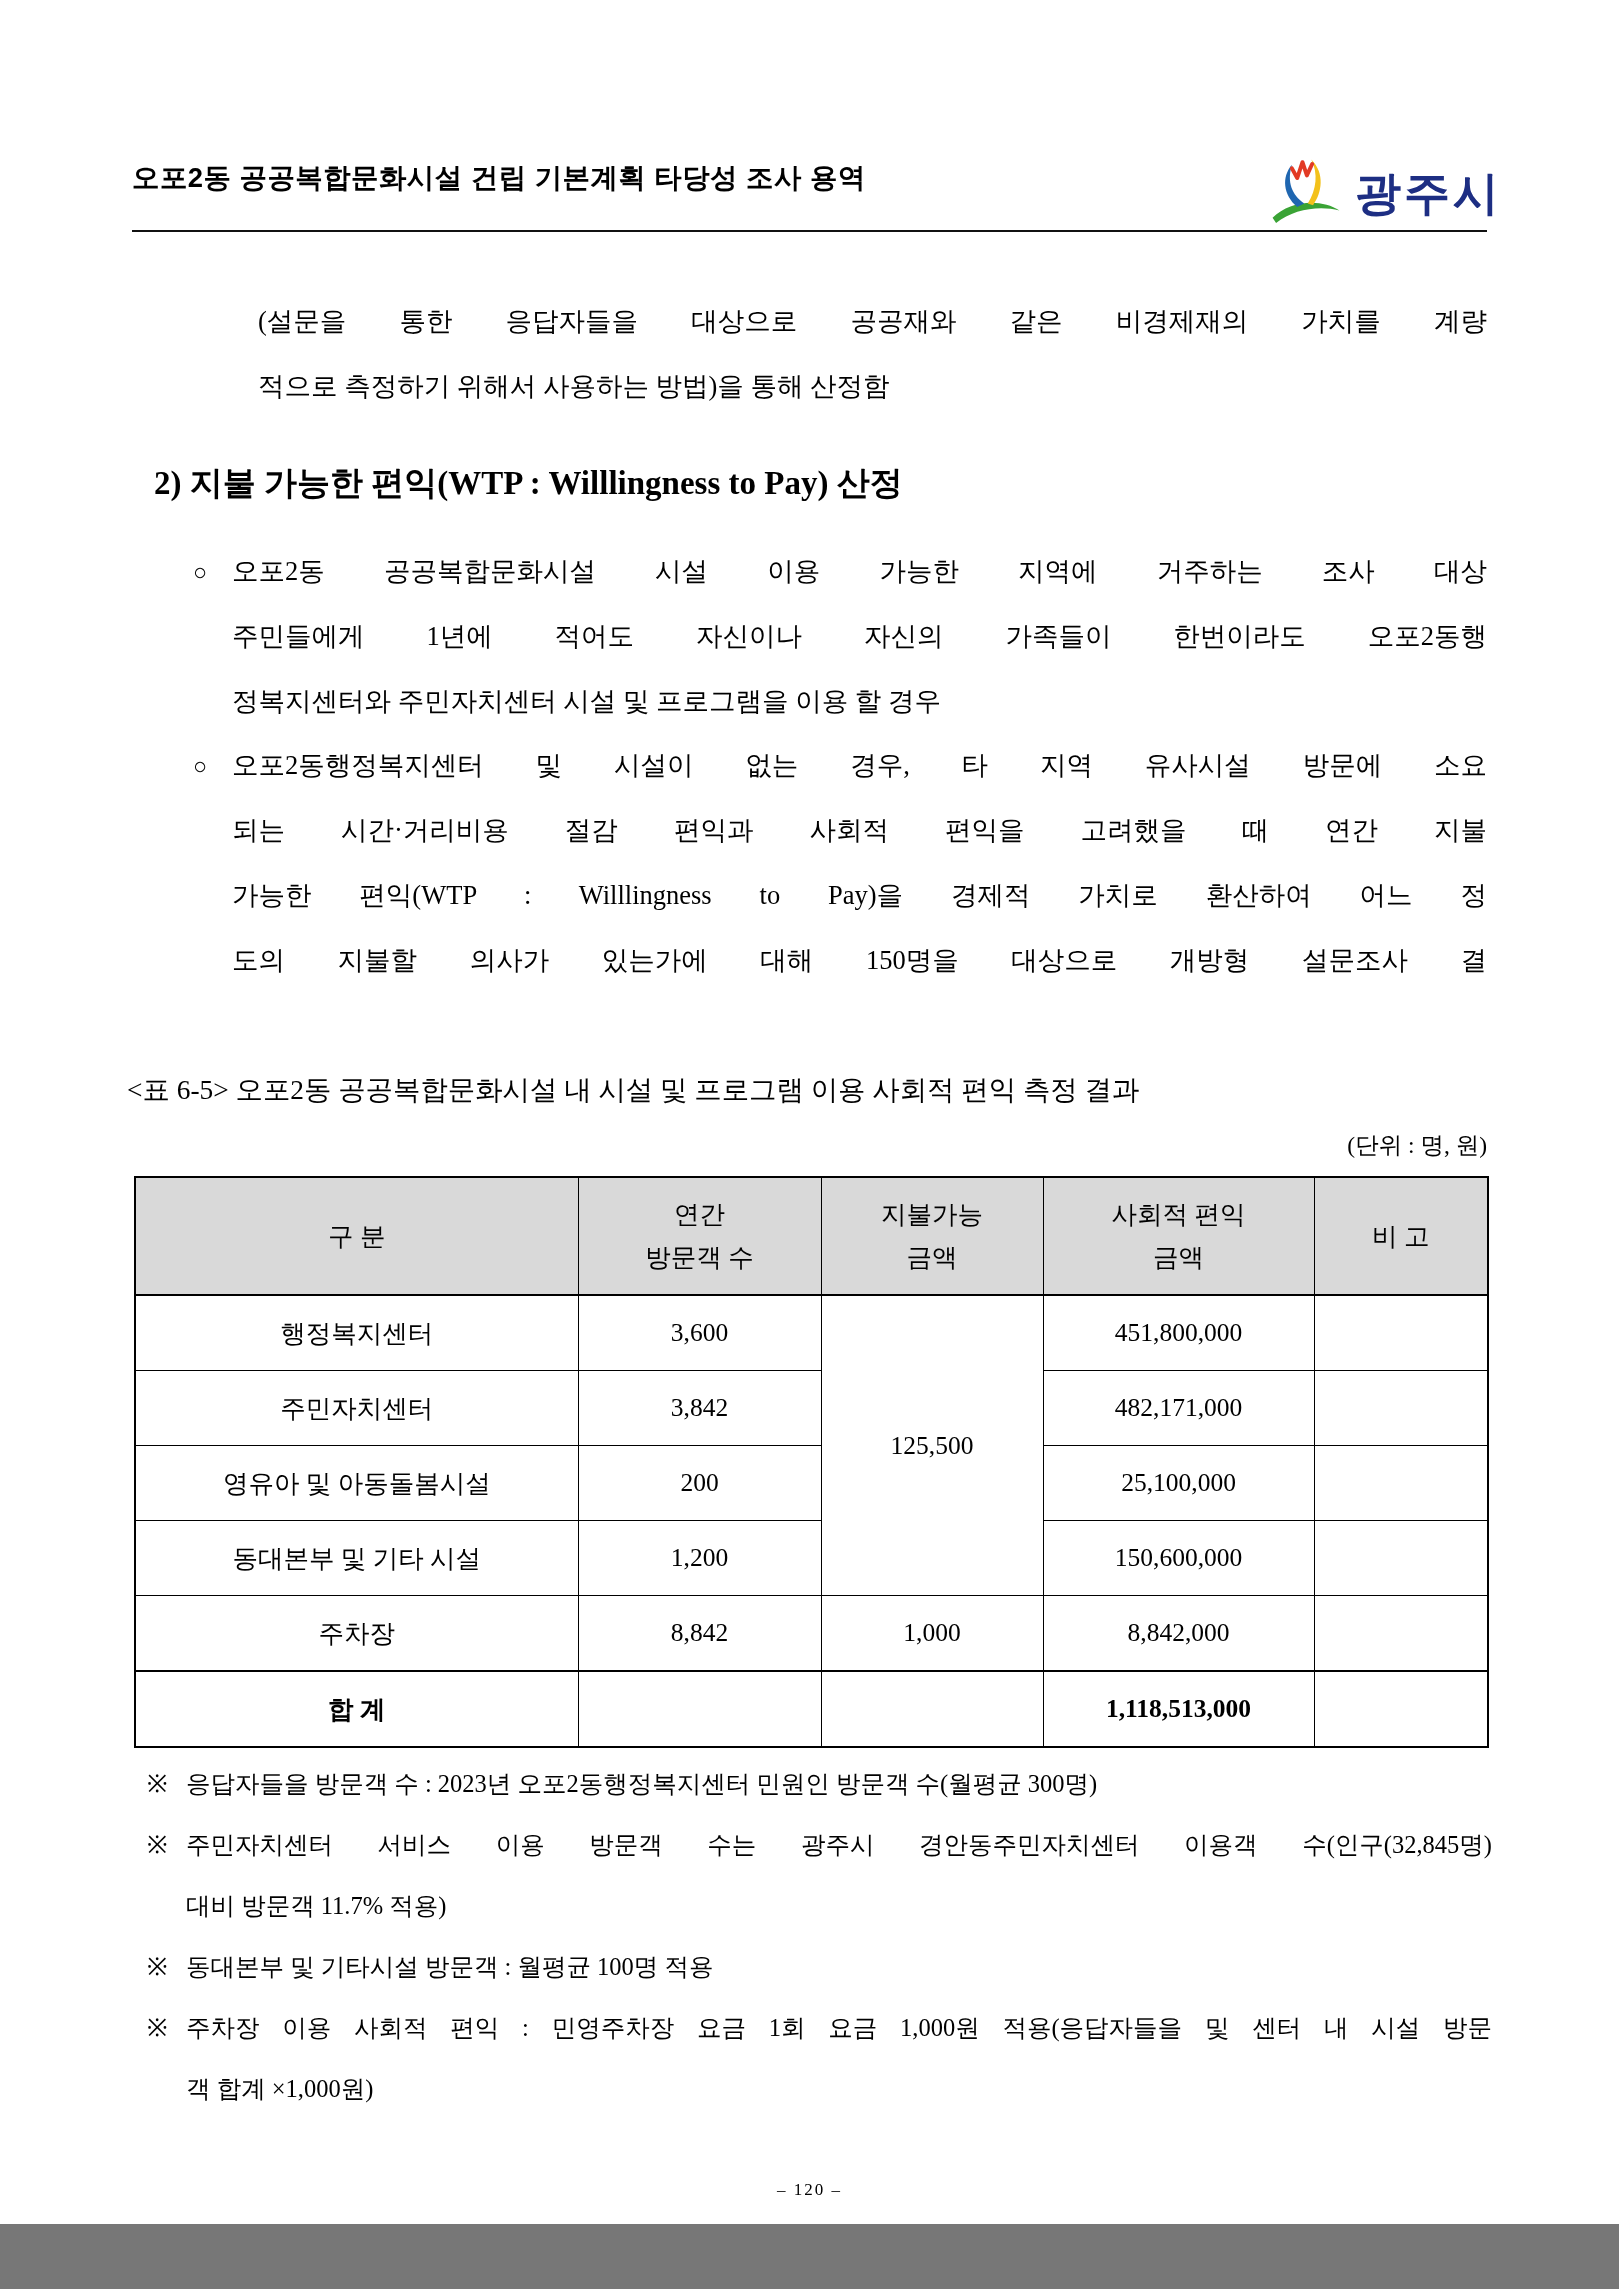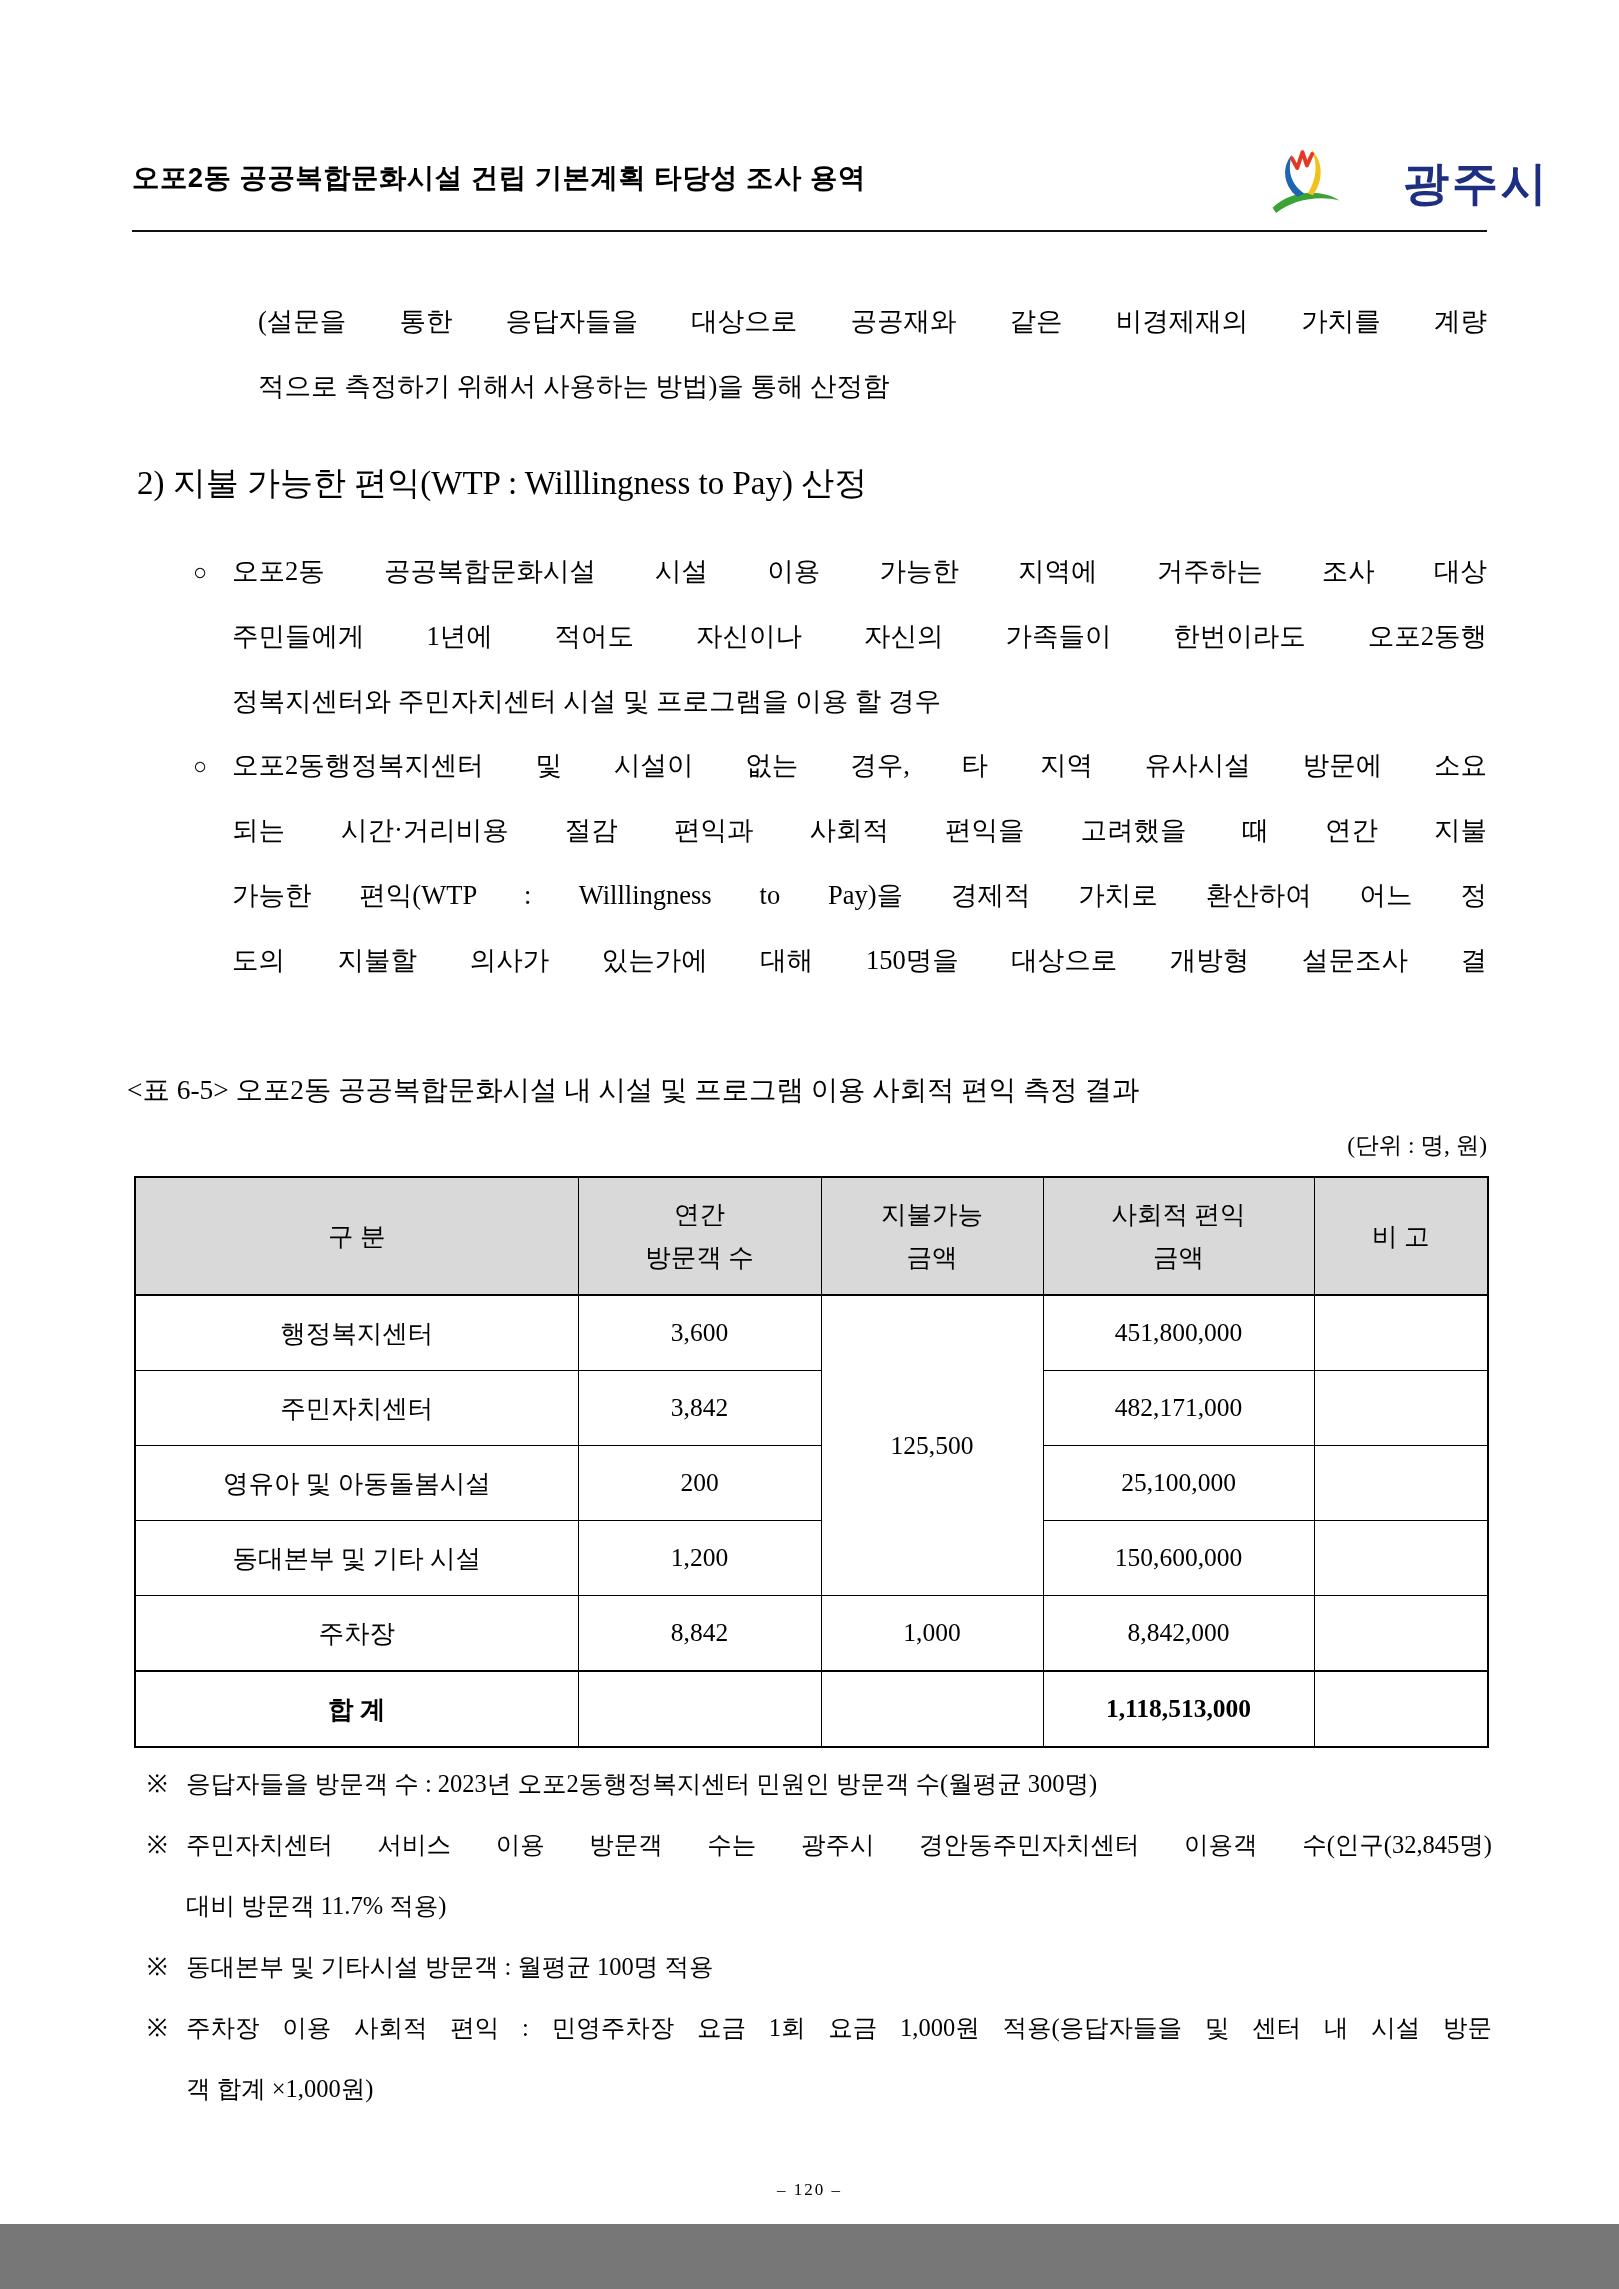--- a/index.html
+++ b/index.html
@@ -8,39 +8,39 @@
     margin:0 auto; background:#ffffff; overflow:hidden;
     font-family:"Liberation Serif","DejaVu Serif",serif; color:#000;
   }
 
   
   .doc-header-title {
     position:absolute; left:132px; top:160px; width:882px;
     font-family:"Liberation Sans","DejaVu Sans",sans-serif;
     font-weight:bold; font-size:27.4px; letter-spacing:0.5px; white-space:nowrap;
   }
-  .logo-box { position:absolute; left:1257px; top:139px; display:flex; align-items:center;gap:48px; }
+  .logo-box { position:absolute; left:1257px; top:149px; display:flex; align-items:center; }
   .logo-emblem { width:98px; height:88px; }
   .logo-text {
     font-family:"Liberation Sans","DejaVu Sans",sans-serif;
     font-weight:bold; font-size:46px; letter-spacing:2.9px; color:#1d2e83; line-height:88px;
   }
   .header-rule { position:absolute; left:132px; top:230px; width:1355px; border-top:2px solid #111; }
 
   
   .ln { display:block; }
   .j  { text-align:justify; text-align-last:justify; }
 
   .intro {
     position:absolute; left:258px; top:289px; width:1229px;
     font-size:26.5px; line-height:65px;
   }
   .section-heading {
-    position:absolute; left:137px; top:461px; width:1343px;
-    font-size:33px; font-weight:normal; white-space:nowrap;
+    position:absolute; left:154px; top:461px; width:1343px;
+    font-size:33px; font-weight:bold; white-space:nowrap;
   }
   .bullet { position:absolute; width:1294px; font-size:26.5px; line-height:65px; }
   .bullet-1 { left:193px; top:539px; }
   .bullet-2 { left:193px; top:733px; }
   .bullet-marker { position:absolute; left:0; top:1px; font-size:23.5px; }
   .bullet-body { margin-left:39px; }
 
   
   .tbl-caption {
     position:absolute; left:127px; top:1072px; width:1362px;

